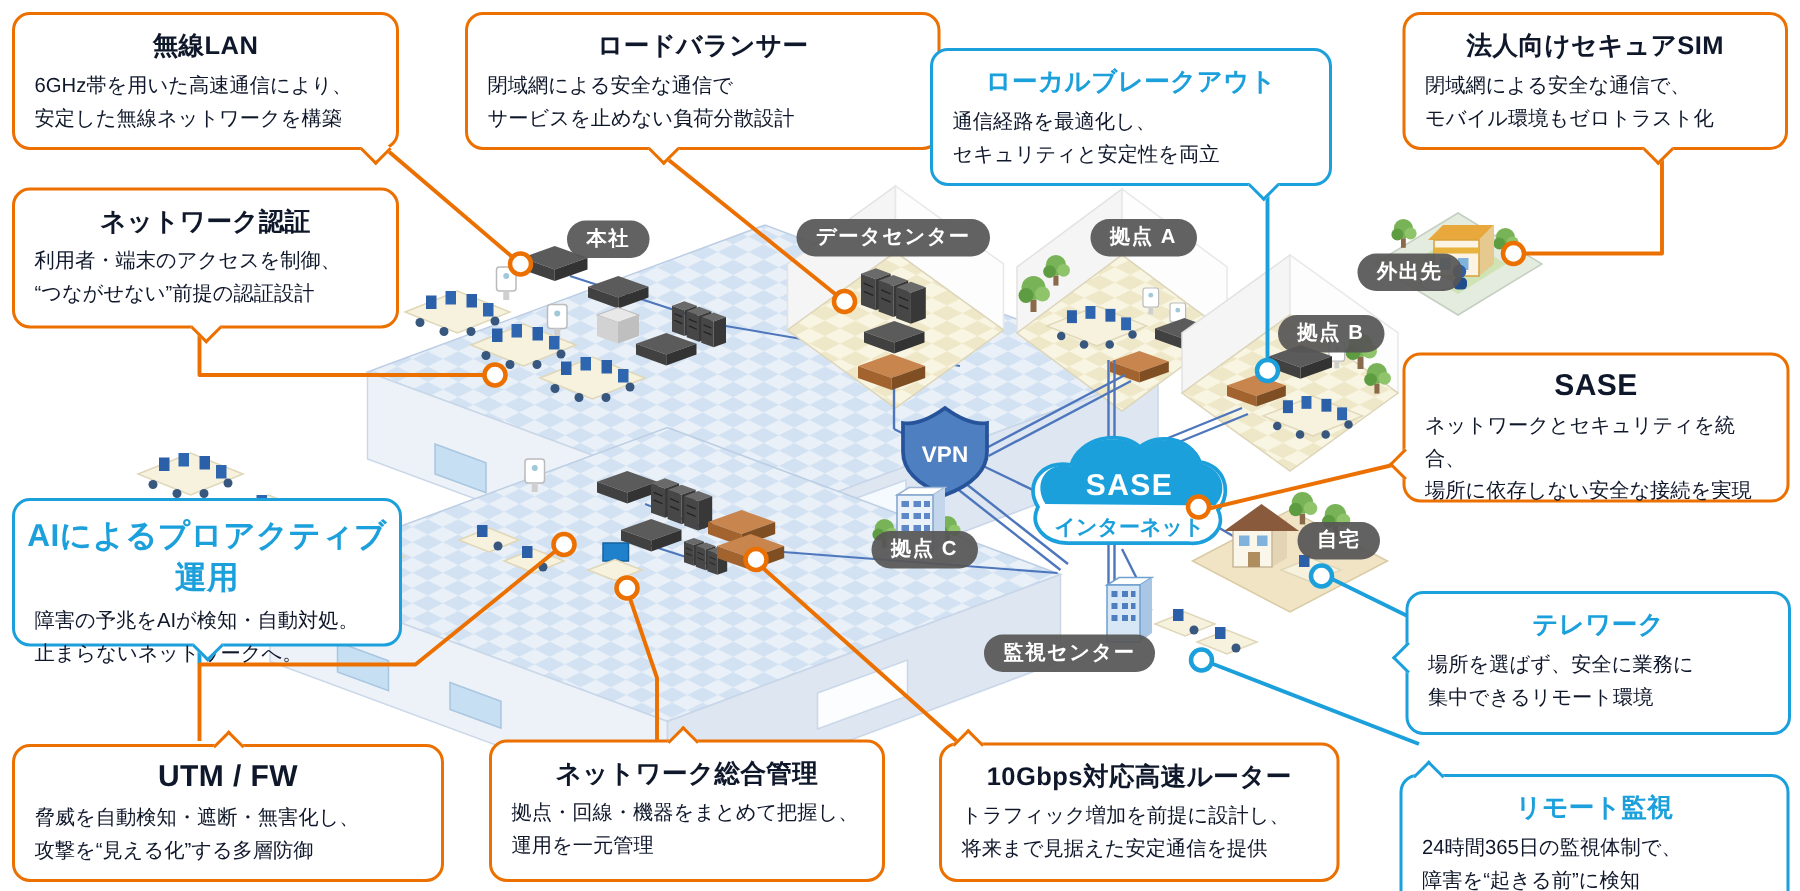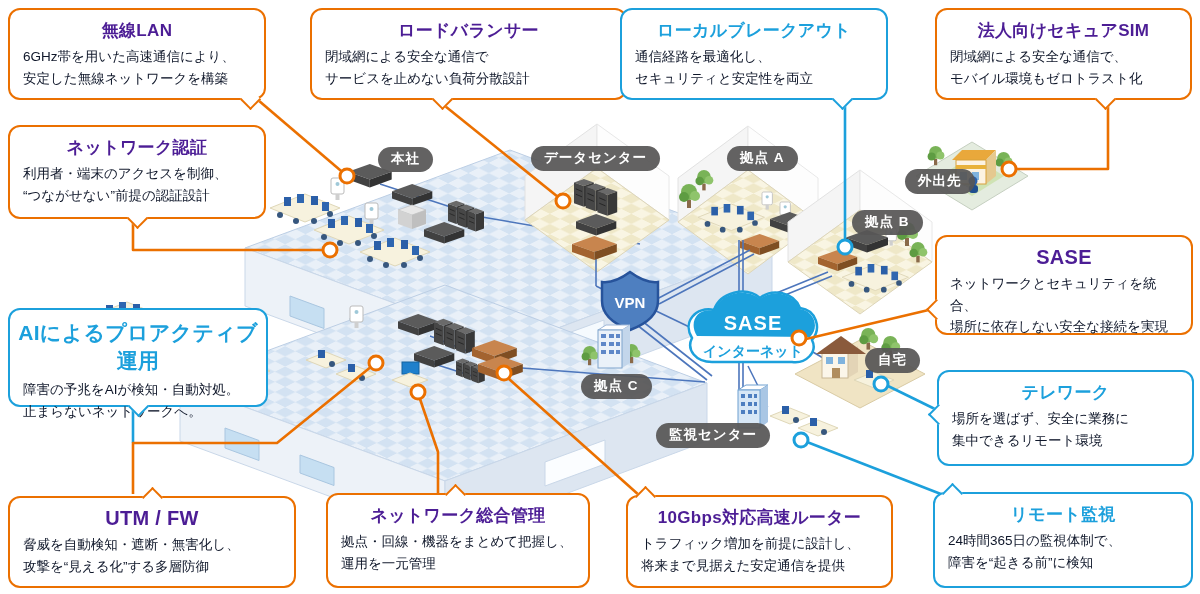--- a/index.html
+++ b/index.html
@@ -2,22 +2,22 @@
 <html><head>
 <meta charset="utf-8">
 <style>
   html,body{margin:0;padding:0;}
   body{font-family:"Liberation Sans","DejaVu Sans",sans-serif;}
   #stage{position:relative;width:1200px;height:594px;background:#fff;overflow:hidden;}
   #stage svg{position:absolute;left:0;top:0;}
   .callout{position:absolute;background:#fff;border:2.5px solid;border-radius:12px;box-sizing:border-box;text-align:center;z-index:3;}
   .callout .title{font-size:17px;font-weight:bold;margin-top:9px;letter-spacing:.3px;}
   .callout .body{font-size:13.5px;text-align:left;padding:4px 13px 0;line-height:1.6;color:#0f172a;font-weight:500;}
-  .orange{border-color:#EB7000;} .orange .title{color:#4c1d95;}
-  .blue{border-color:#1CA0DC;} .blue .title{color:#1CA0DC;}
+  .orange{border-color:#EB7000;} .orange .title{color:#0f172a;}
+  .blue{border-color:#1CA0DC;margin-top:24px;} .blue .title{color:#1CA0DC;}
   .tail{position:absolute;width:13px;height:13px;background:#fff;transform:rotate(45deg);}
   .tail.down{bottom:-8.5px;border-right:2.5px solid;border-bottom:2.5px solid;}
   .tail.up{top:-8.5px;border-left:2.5px solid;border-top:2.5px solid;}
   .tail.leftp{left:-8.5px;border-left:2.5px solid;border-bottom:2.5px solid;}
   .orange .tail{border-color:#EB7000;} .blue .tail{border-color:#1CA0DC;}
   .pill{position:absolute;background:rgba(87,86,86,.93);color:#fff;font-size:13.5px;font-weight:bold;
         padding:3px 13px 4px;border-radius:16px;z-index:2;letter-spacing:1px;white-space:nowrap;}
 </style>
 </head>
 <body>
@@ -301,21 +301,21 @@
         <circle cx="881" cy="384" r="7"></circle>
         <circle cx="801" cy="440" r="7"></circle>
     </g>
   </svg>
 
   <div class="pill" style="left:378px;top:147px;font-family:Liberation Serif, serif;"><span>本社</span></div>
   <div class="pill" style="left:531px;top:146px;"><span>データセンター</span></div>
   <div class="pill" style="left:727px;top:146px;"><span>拠点 A</span></div>
   <div class="pill" style="left:852px;top:210px;"><span>拠点 B</span></div>
   <div class="pill" style="left:905px;top:169px;"><span>外出先</span></div>
-  <div class="pill" style="left:581px;top:374px;"><span>拠点 C</span></div>
+  <div class="pill" style="left:581px;top:354px;"><span>拠点 C</span></div>
   <div class="pill" style="left:865px;top:348px;"><span>自宅</span></div>
   <div class="pill" style="left:656px;top:423px;"><span>監視センター</span></div>
 
   <div class="callout orange" style="left:8px;top:8px;width:258px;height:92px;">
     <div class="tail down" style="right:6px;"></div>
     <div class="title">無線LAN</div>
     <div class="body"><span>6GHz帯を用いた高速通信により、</span><br><span>安定した無線ネットワークを構築</span></div>
   </div>
 
   <div class="callout orange" style="left:310px;top:8px;width:317px;height:92px;">

